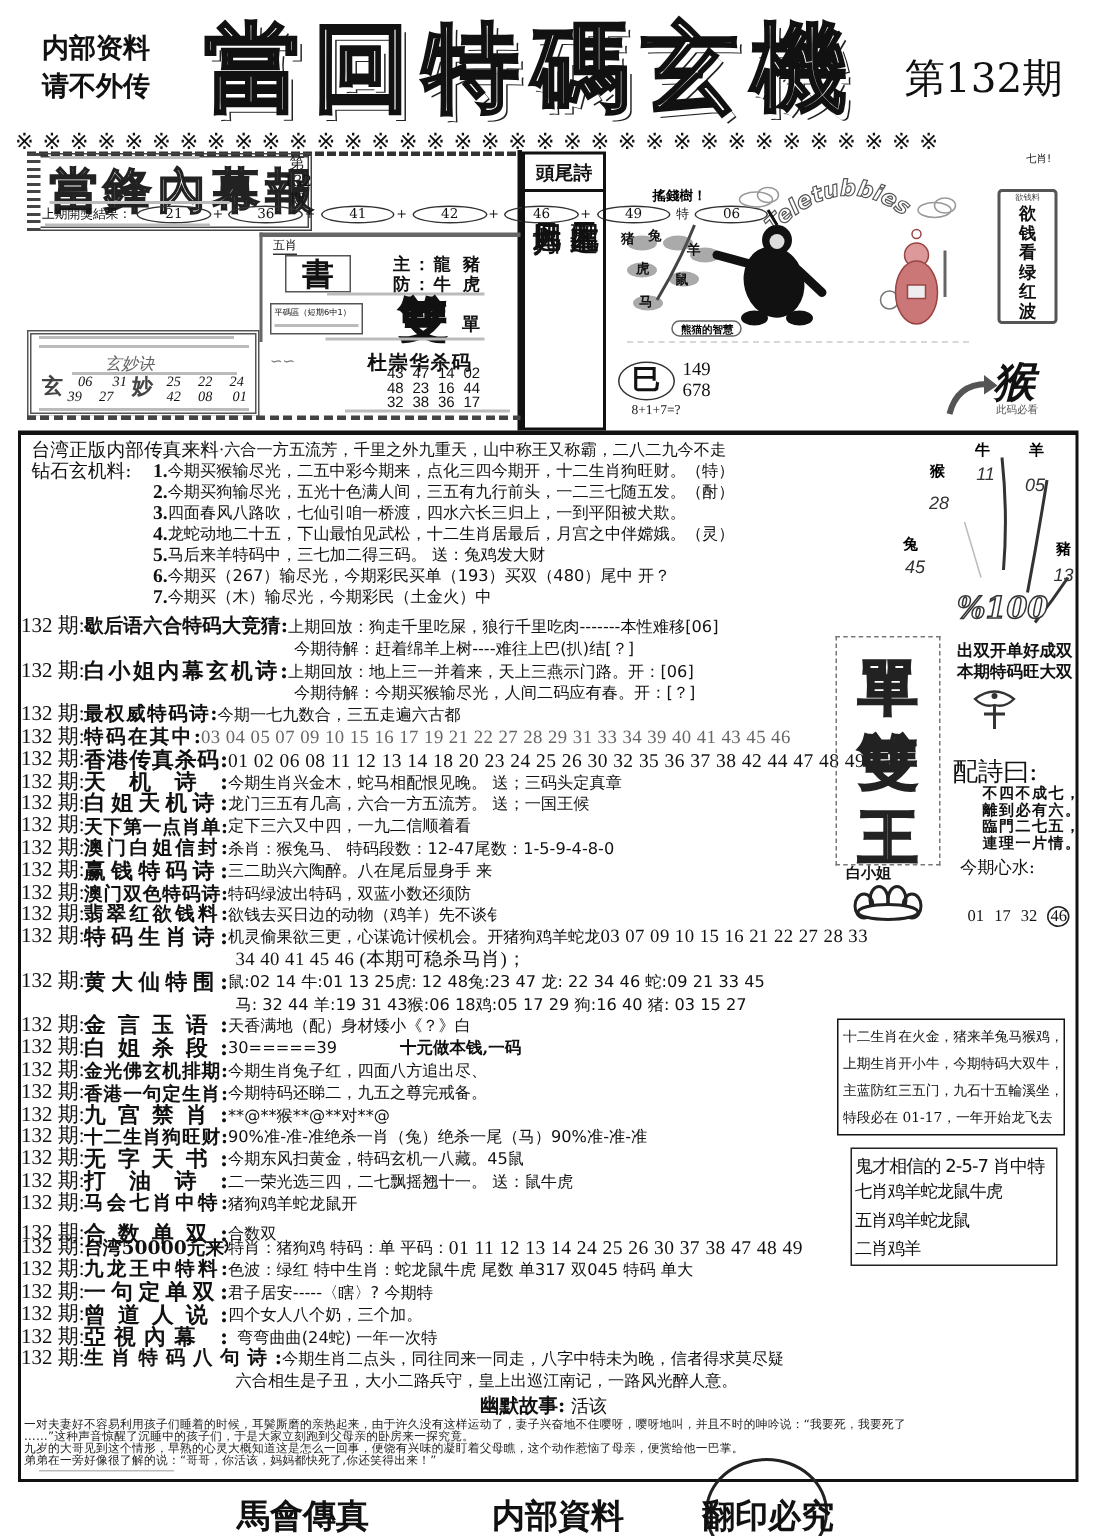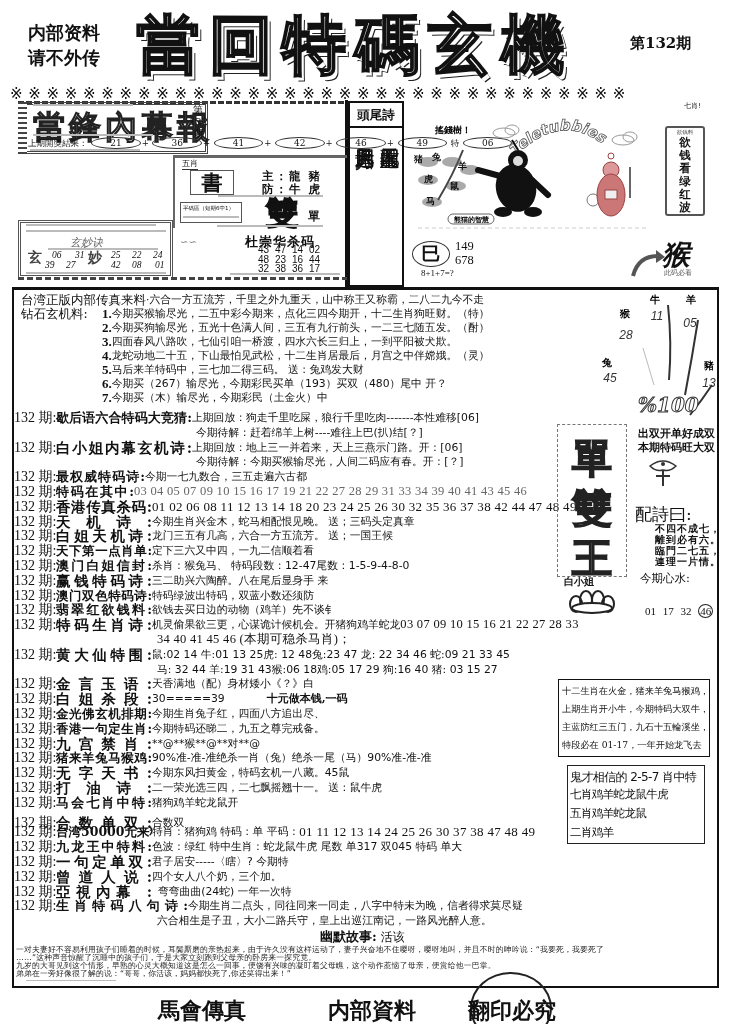--- a/index.html
+++ b/index.html
@@ -4,21 +4,21 @@
 <style>
 *{box-sizing:border-box;margin:0;padding:0}
 body{width:730px;height:1024px;position:relative;background:#fff;color:#111;font-family:"DejaVu Sans",sans-serif;overflow:hidden}
 .abs{position:absolute}
 .serif{font-family:"DejaVu Serif","Liberation Serif",serif}
 .bold{font-weight:bold}
 .fine{position:absolute;height:2px;background:#bbb}
 
 .hdr-note{left:28px;top:20px;font-size:18px;font-weight:bold;line-height:25px;font-family:"DejaVu Serif",serif}
 .title{left:136px;top:2px;font-size:64px;letter-spacing:9px;color:#fff;-webkit-text-stroke:1.8px #111;text-shadow:3px 4px 0 #fff,4px 5px 0 #222;font-family:"DejaVu Serif",serif;font-weight:bold;white-space:nowrap}
-.issue{left:630px;top:34px;font-size:15px;font-weight:bold;font-family:"DejaVu Serif",serif}
+.issue{left:603px;top:34px;font-size:27px;font-weight:normal;font-family:"DejaVu Serif",serif}
 .stars{left:10px;top:86px;font-size:15px;letter-spacing:5.7px;white-space:nowrap;line-height:16px}
 
 .mini{left:18px;top:102px;width:190px;height:52px;border:3px double #444}
 .mini-strip{left:18px;top:102px;width:9px;height:52px;background:repeating-linear-gradient(#444 0 2px,#fff 2px 5px)}
 .mini-title{left:33px;top:106px;font-size:32px;letter-spacing:4px;color:#fff;-webkit-text-stroke:1px #222;font-family:"DejaVu Serif",serif;font-weight:bold;white-space:nowrap}
 .mini-issue{left:189px;top:104px;font-size:10px;line-height:12px;text-align:center;width:18px;font-family:"DejaVu Serif",serif}
 .mini-res{left:28px;top:137px;font-size:8.5px;white-space:nowrap;font-family:"DejaVu Serif",serif}
 .mini-res .c{display:inline-block;border:1px solid #333;border-radius:50%;padding:0 18px;font-size:9px;margin:0 1px}
 
 .topline{left:18px;top:101px;width:329px;height:3px;background:repeating-linear-gradient(90deg,#333 0 6px,#fff 6px 8px)}
@@ -316,21 +316,21 @@
 <div class="row" style="top:676.4px"><span class="pfx">132 期:</span><span class="lbl">金言玉语:</span><span class="txt">天香满地（配）身材矮小《？》白</span></div>
 
 <div class="row" style="top:691.2px"><span class="pfx">132 期:</span><span class="lbl">白姐杀段:</span><span class="txt">30=====39</span><span class="serif bold" style="margin-left:42px;font-size:11px">十元做本钱,一码</span></div>
 
 <div class="row" style="top:706px"><span class="pfx">132 期:</span><span class="lbl f12">金光佛玄机排期:</span><span class="txt">今期生肖兔子红，四面八方追出尽、</span></div>
 
 <div class="row" style="top:720.8px"><span class="pfx">132 期:</span><span class="lbl f12">香港一句定生肖:</span><span class="txt">今期特码还睇二，九五之尊完戒备。</span></div>
 
 <div class="row" style="top:735.6px"><span class="pfx">132 期:</span><span class="lbl">九宫禁肖:</span><span class="txt">**@**猴**@**对**@</span></div>
 
-<div class="row" style="top:750.4px"><span class="pfx">132 期:</span><span class="lbl f12">猪来羊兔马猴鸡:</span><span class="txt">90%准-准-准绝杀一肖（兔）绝杀一尾（马）90%准-准-准</span></div>
+<div class="row" style="top:750.4px"><span class="pfx">132 期:</span><span class="lbl f12">十二生肖狗旺财:</span><span class="txt">90%准-准-准绝杀一肖（兔）绝杀一尾（马）90%准-准-准</span></div>
 
 <div class="row" style="top:765.2px"><span class="pfx">132 期:</span><span class="lbl">无字天书:</span><span class="txt">今期东风扫黄金，特码玄机一八藏。45鼠</span></div>
 
 <div class="row" style="top:780px"><span class="pfx">132 期:</span><span class="lbl">打油诗:</span><span class="txt">二一荣光选三四，二七飘摇翘十一。 送：鼠牛虎</span></div>
 
 <div class="row" style="top:794.8px"><span class="pfx">132 期:</span><span class="lbl f13">马会七肖中特:</span><span class="txt">猪狗鸡羊蛇龙鼠开</span></div>
 
 <div class="row" style="top:815px"><span class="pfx">132 期:</span><span class="lbl">合数单双:</span><span class="txt">合数双</span></div>
 
 <div class="row" style="top:824.4px"><span class="pfx">132 期:</span><span class="lbl f12">台湾50000元来料:</span><span class="txt">特肖：猪狗鸡 特码：单 平码：</span><span class="num">01 11 12 13 14 24 25 26 30 37 38 47 48 49</span></div>

